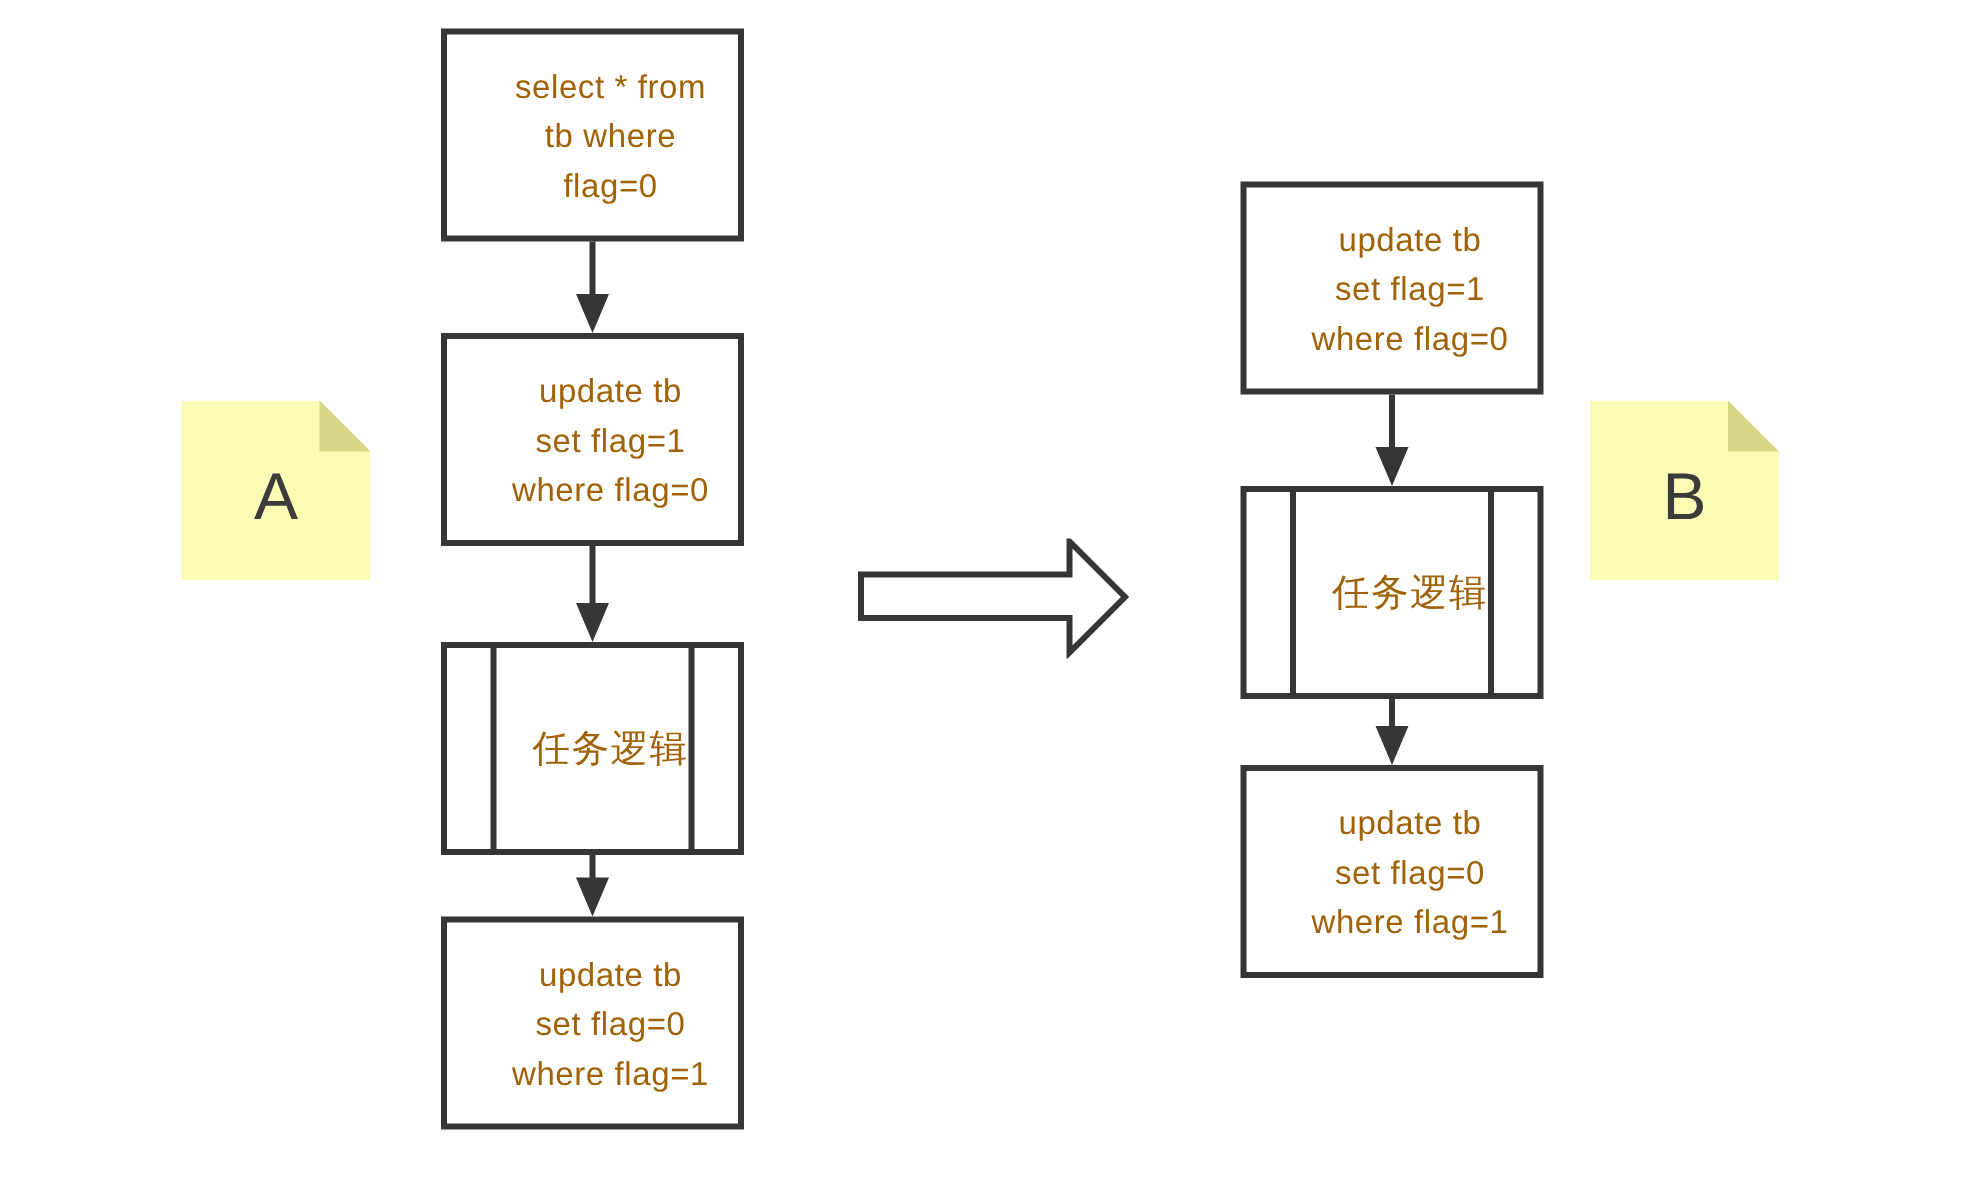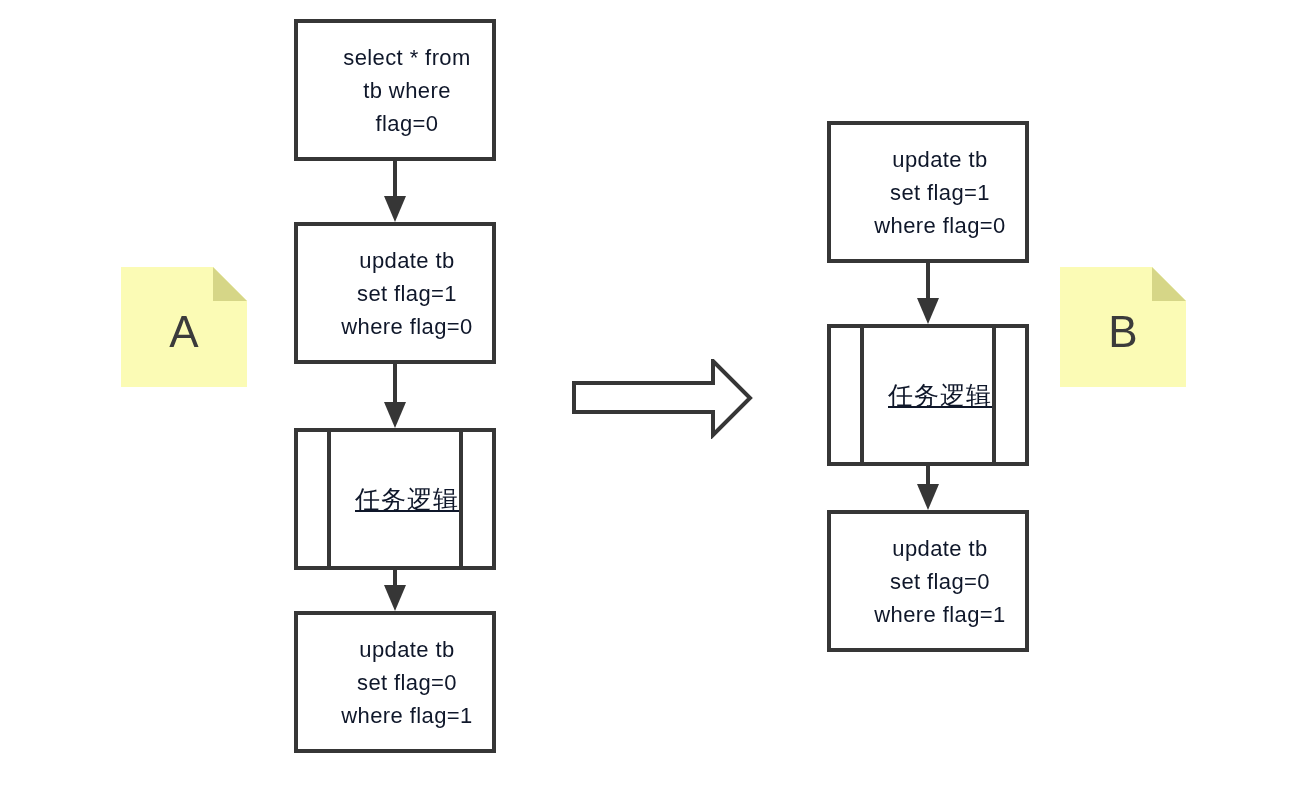--- a/index.html
+++ b/index.html
@@ -23,38 +23,38 @@
     background: #ffffff;
     display: flex;
     align-items: center;
     justify-content: center;
   }
   .box-text {
     white-space: pre-line;
     text-align: center;
     font-size: 22px;
     line-height: 33px;
-    color: #0f172a;
+    color: #a16207;
     letter-spacing: 0.4px;
     margin-left: 24px;
   }
 
   
   .predefined::before,
   .predefined::after {
     content: "";
     position: absolute;
     top: 0;
     bottom: 0;
     width: 4px;
     background: #363636;
   }
   .predefined::before { left: 29px; }
   .predefined::after  { right: 29px; }
-  .predefined .box-text { font-size: 25px; letter-spacing: 1px; text-decoration: underline; }
+  .predefined .box-text { font-size: 25px; letter-spacing: 1px; }
 
   
   .connector { position: absolute; width: 22px; }
   .connector .line {
     position: absolute;
     left: 9px;
     top: 0;
     bottom: 20px;
     width: 4px;
     background: #363636;

